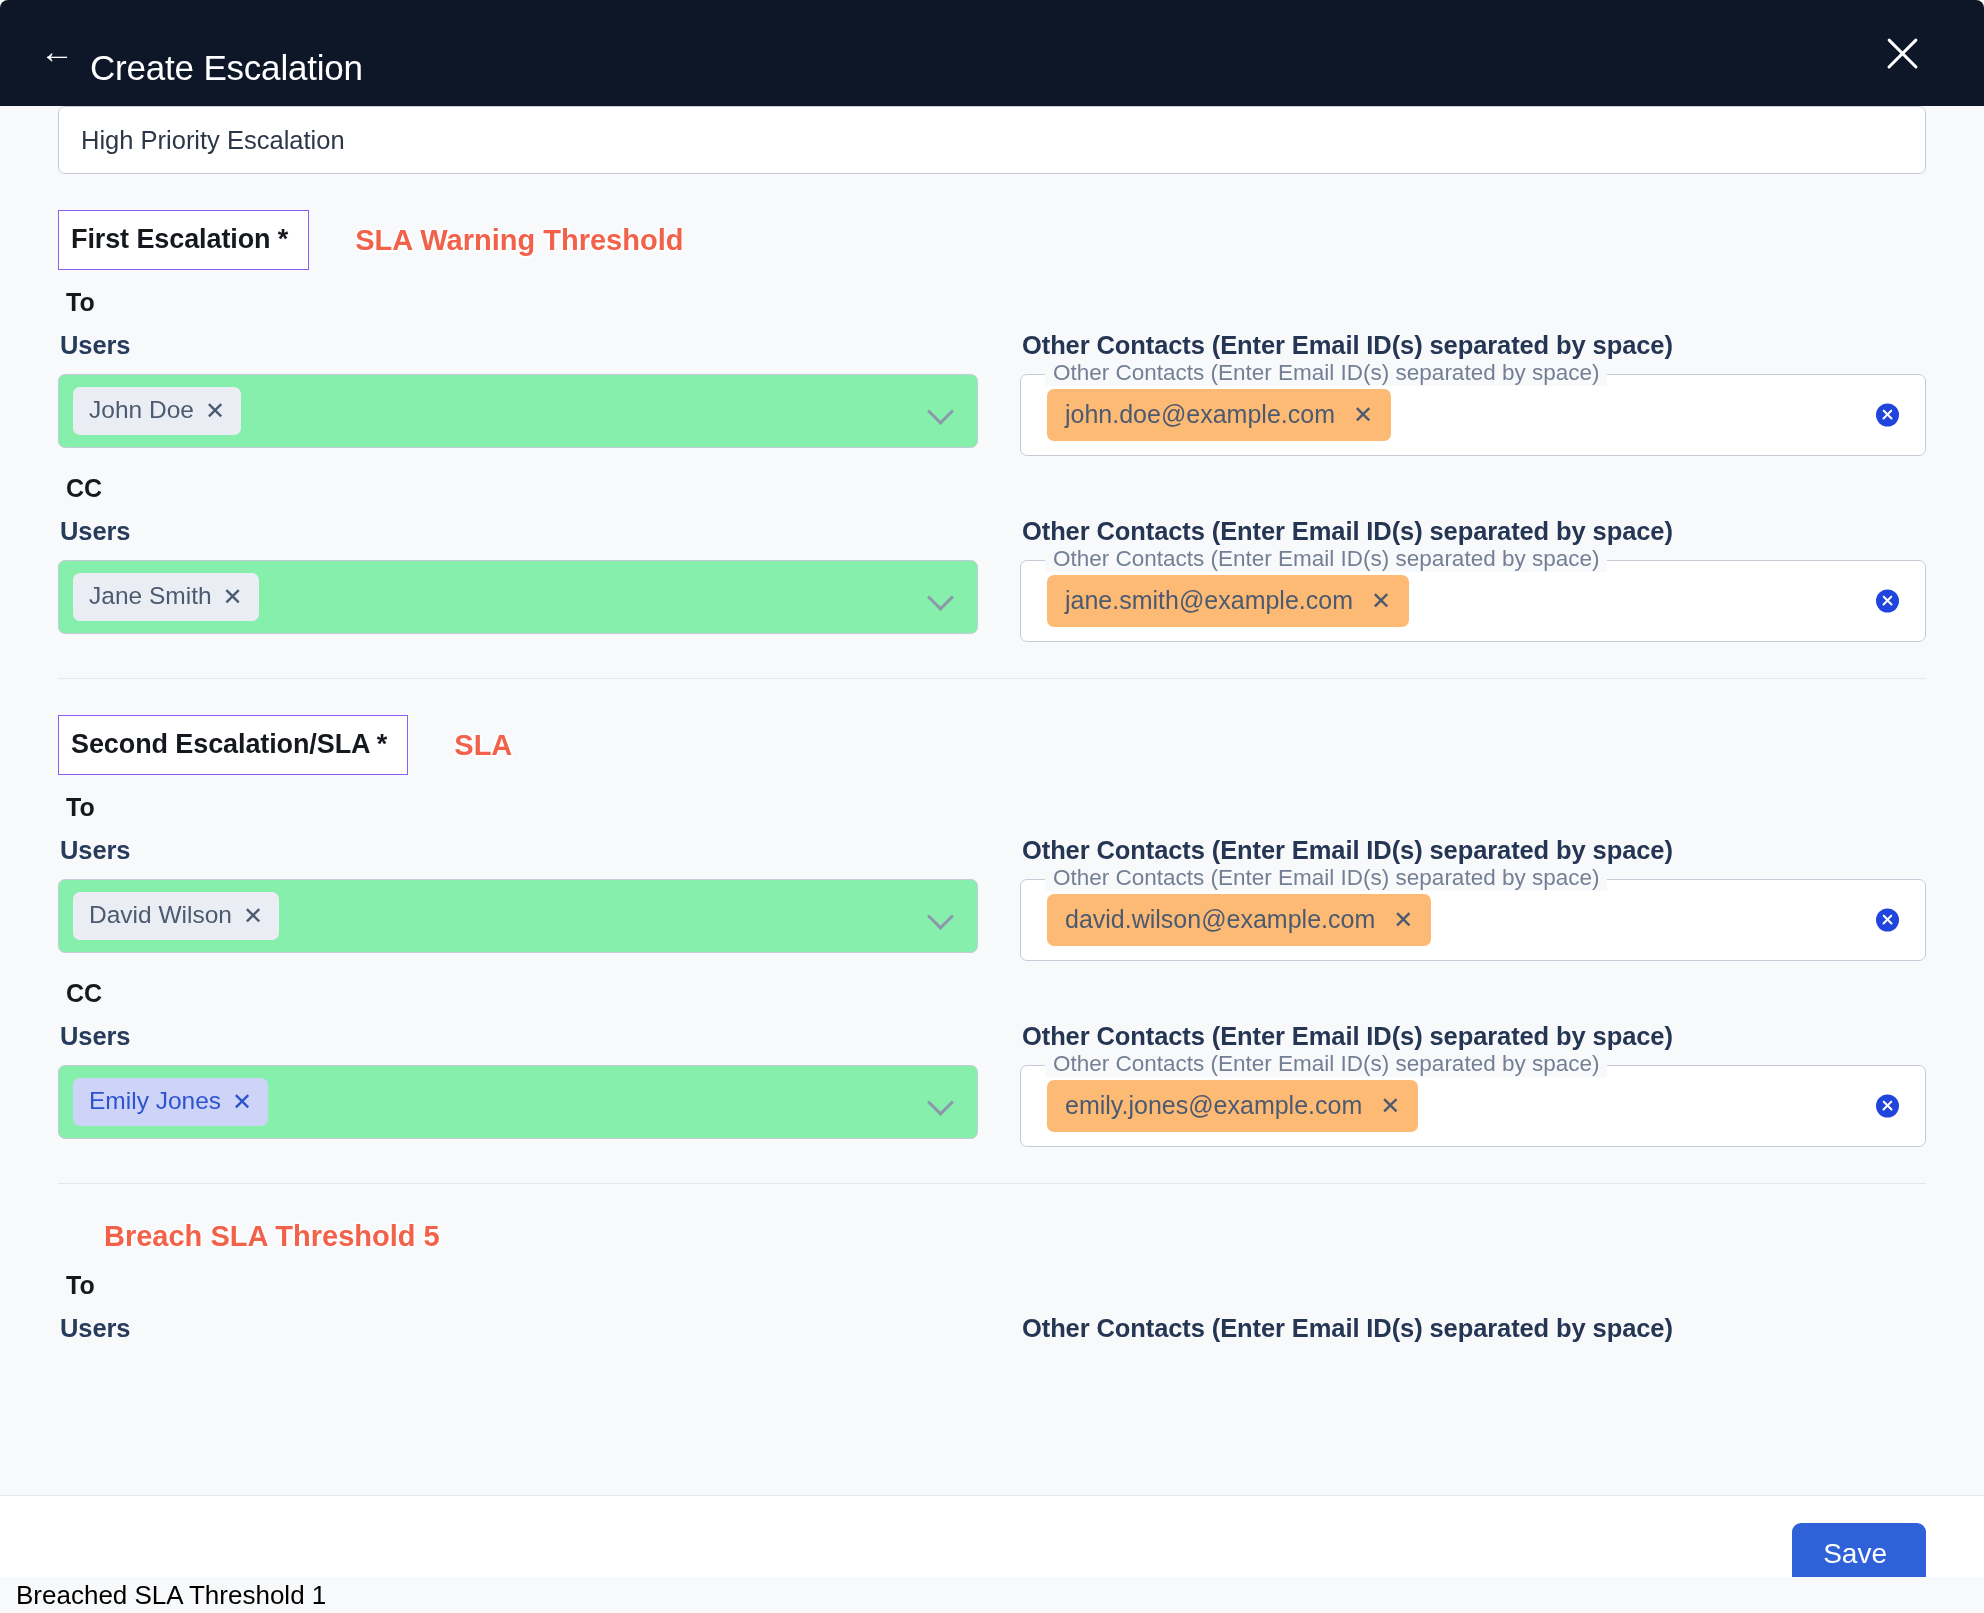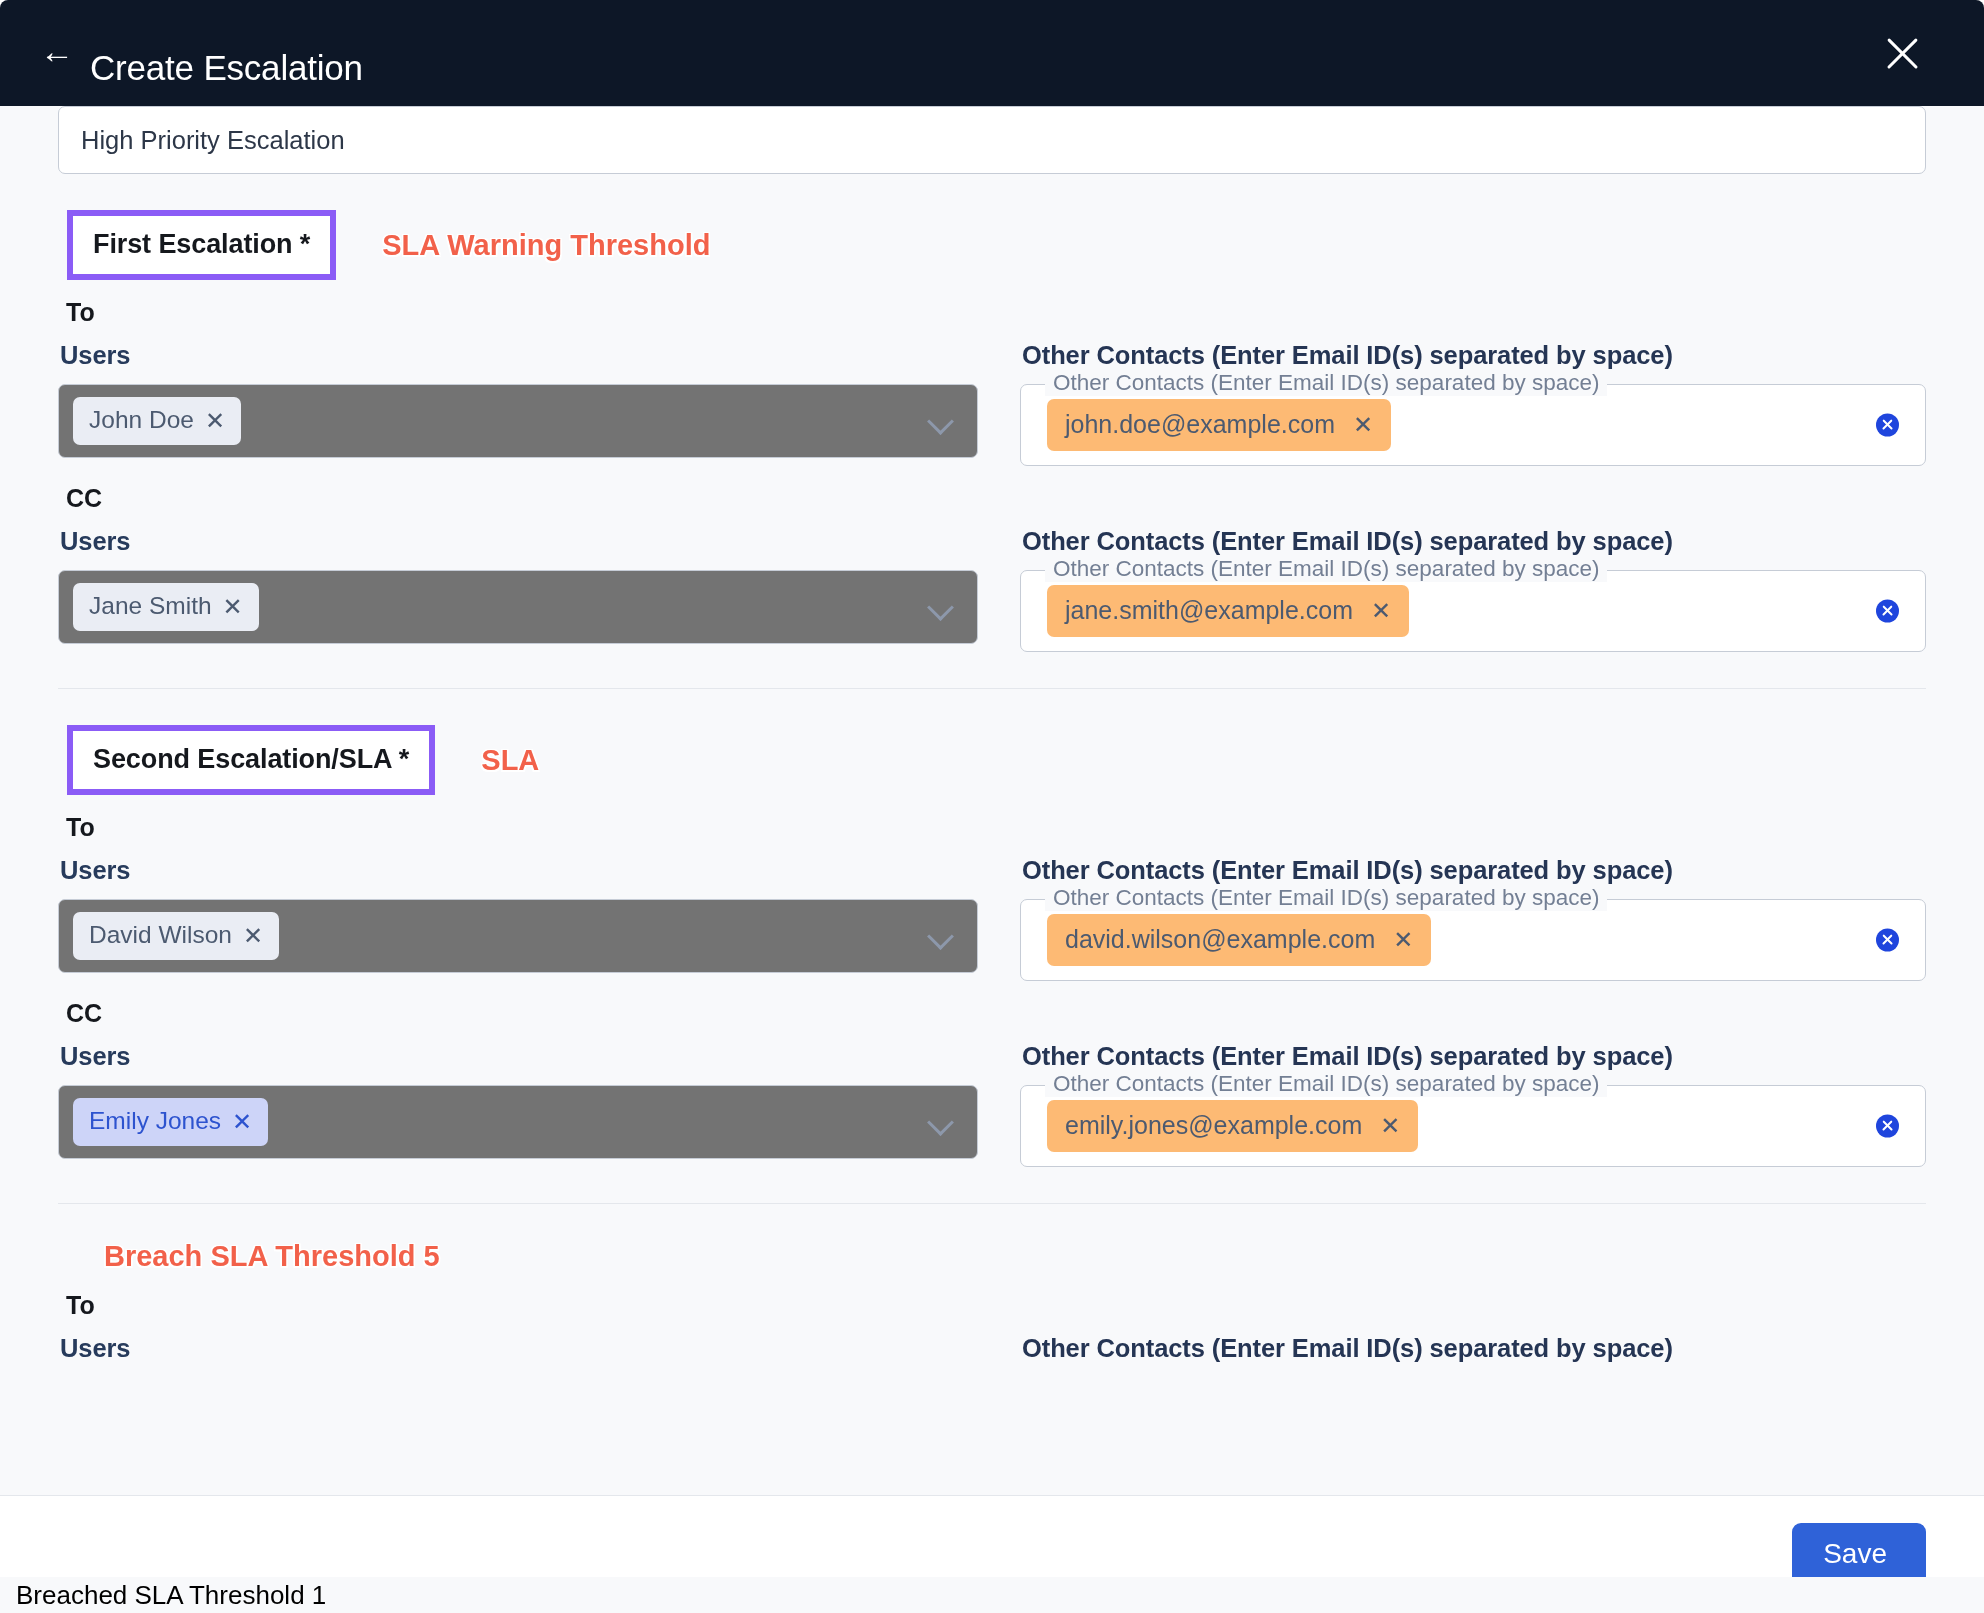--- a/index.html
+++ b/index.html
@@ -110,25 +110,24 @@
 
   
   .section-head {
     display: flex;
     align-items: center;
     gap: 0;
     margin-top: 36px;
     position: relative;
   }
   .section-title-box {
-    border: 6px solid #8b5cf6;
-    background: #ffffff;
-    padding: 13px 20px 14px 20px;
+    border: 1px solid #8b5cf6;
+    background: #ffffff;
+    padding: 13px 20px 14px 12px;
     display: inline-block;
-    margin-left: 9px;
   }
   .section-title {
     font-size: 27px;
     font-weight: bold;
     color: #15181d;
     white-space: nowrap;
     letter-spacing: -0.1px;
   }
   .annotation {
     color: #f2614a;
@@ -176,21 +175,21 @@
   .col-label.dark { color: #253554; }
 
   
   .select-box {
     position: relative;
     width: 100%;
     min-height: 74px;
     box-sizing: border-box;
     border: 1px solid #c6ccd6;
     border-radius: 7px;
-    background: #737373;
+    background: #86efac;
     display: flex;
     align-items: center;
     padding: 0 58px 0 14px;
     cursor: pointer;
   }
   .chip {
     display: inline-flex;
     align-items: center;
     gap: 11px;
     background: #eaedf4;

